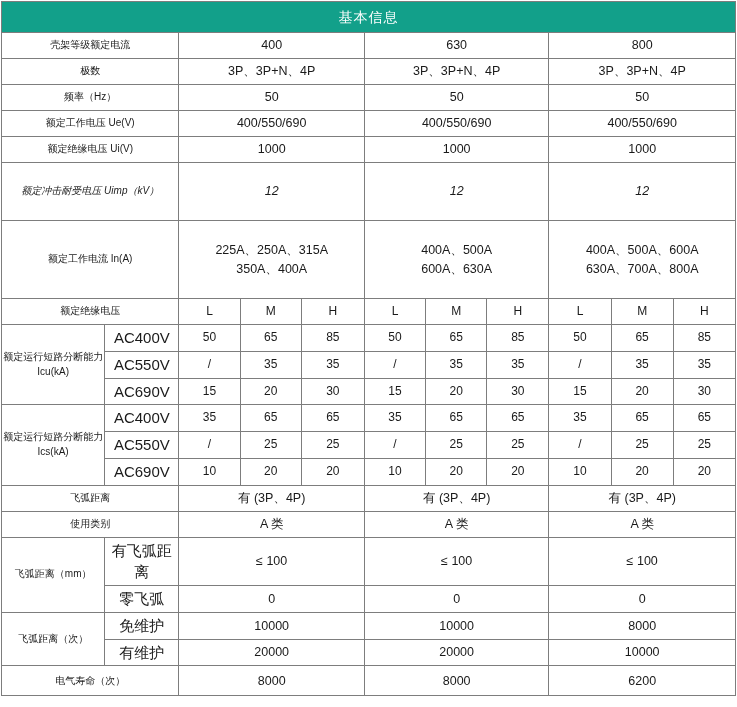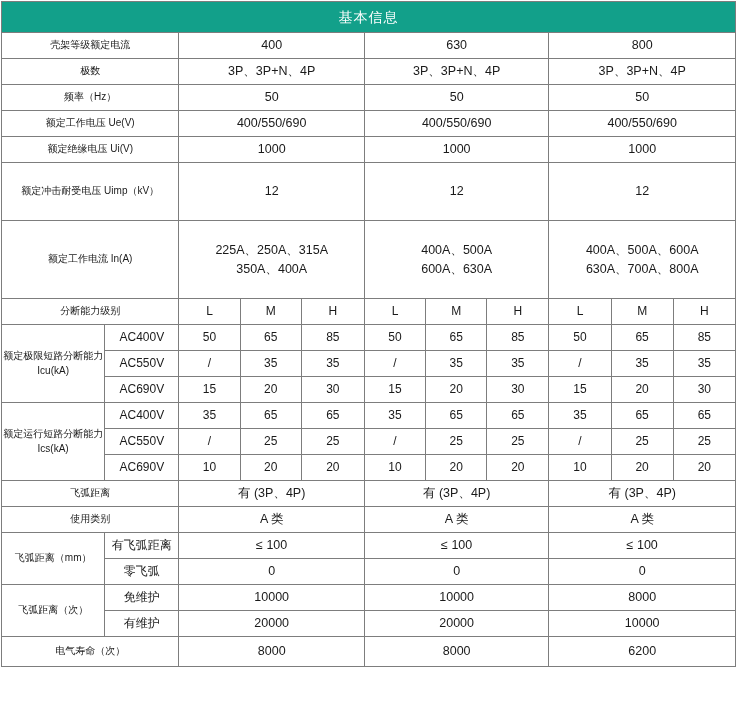--- a/index.html
+++ b/index.html
@@ -38,25 +38,25 @@
     color: #ffffff;
     font-size: 14px;
     letter-spacing: 1px;
     height: 26px;
     border: 1px solid #12a08a;
   }
   .rowlabel {
     font-size: 10px;
   }
   .sub-label {
-    font-size: 12px;
+    font-size: 15px;
   }
   .h26 { height: 26px; }
   .h30 { height: 30px; }
-  .h58 { height: 58px; }
+  .h58 { height: 58px; font-style: italic; }
   .multiline { line-height: 1.6; }
   .lvl { font-size: 12px; }
   .val { font-size: 12px; }
 </style>
 </head>
 <body>
 
 <div id="sheet">
   <table class="spec">
     <colgroup>
@@ -124,34 +124,34 @@
         <td class="rowlabel" colspan="2">额定工作电流 In(A)</td>
         <td colspan="3" class="multiline" style="white-space:pre-line">225A、250A、315A
 350A、400A</td>
         <td colspan="3" class="multiline" style="white-space:pre-line">400A、500A
 600A、630A</td>
         <td colspan="3" class="multiline" style="white-space:pre-line">400A、500A、600A
 630A、700A、800A</td>
       </tr>
 
       <tr class="h26">
-        <td class="rowlabel" colspan="2">分断能力级别</td>
+        <td class="rowlabel" colspan="2">额定绝缘电压</td>
         <td class="lvl">L</td>
         <td class="lvl">M</td>
         <td class="lvl">H</td>
         <td class="lvl">L</td>
         <td class="lvl">M</td>
         <td class="lvl">H</td>
         <td class="lvl">L</td>
         <td class="lvl">M</td>
         <td class="lvl">H</td>
       </tr>
 
       <tr class="h26">
-        <td class="rowlabel multiline" rowspan="3" style="white-space:pre-line">额定极限短路分断能力 Icu(kA)</td>
+        <td class="rowlabel multiline" rowspan="3" style="white-space:pre-line">额定运行短路分断能力 Icu(kA)</td>
         <td class="sub-label">AC400V</td>
         <td class="val">50</td>
         <td class="val">65</td>
         <td class="val">85</td>
         <td class="val">50</td>
         <td class="val">65</td>
         <td class="val">85</td>
         <td class="val">50</td>
         <td class="val">65</td>
         <td class="val">85</td>

